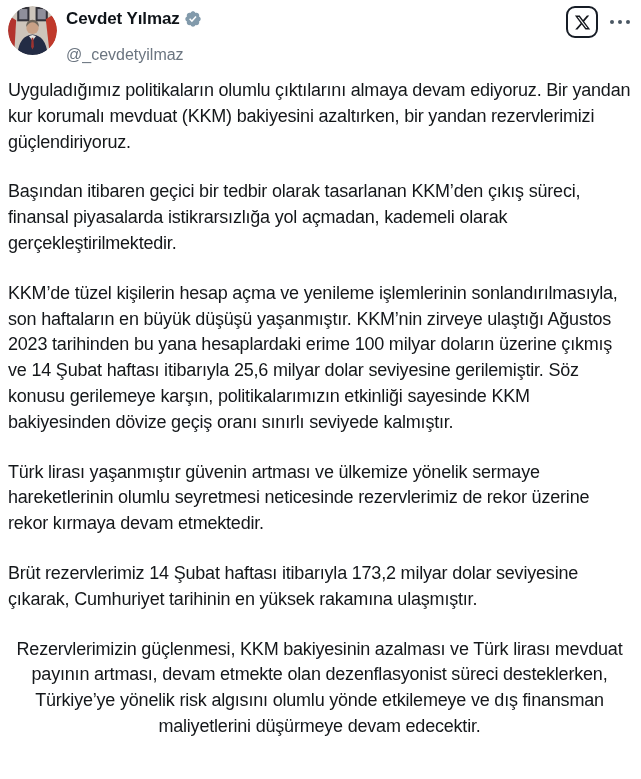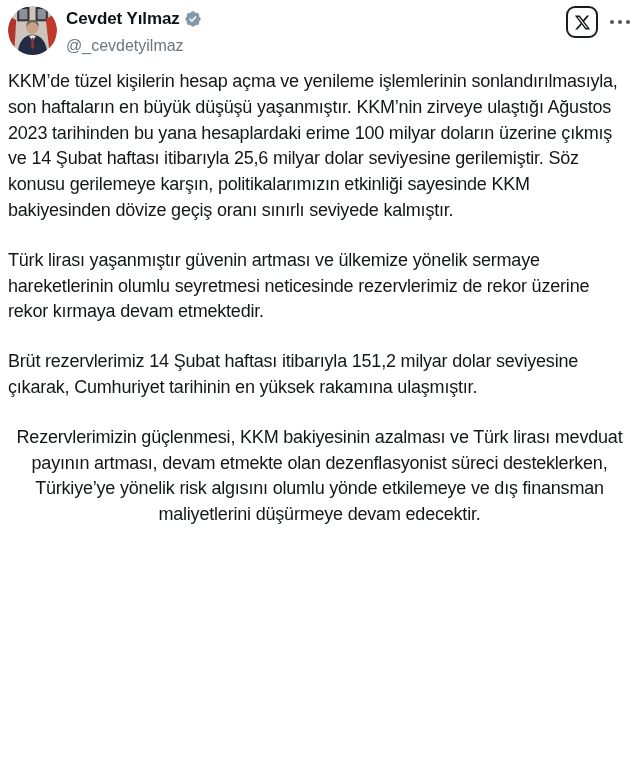--- a/index.html
+++ b/index.html
@@ -48,21 +48,21 @@
     color: #0f1419;
     letter-spacing: -0.1px;
     cursor: pointer;
   }
   .badge { display: inline-flex; }
   .badge svg { width: 18px; height: 18px; display: block; }
   .author-handle {
     font-size: 16px;
     line-height: 19px;
     color: #6b7580;
-    margin-top: 7px;
+    margin-top: 16px;
     cursor: pointer;
   }
   .controls {
     position: absolute;
     top: 6px;
     right: 10px;
     display: flex;
     align-items: center;
     gap: 11px;
   }
@@ -163,19 +163,21 @@
     <div class="more-btn">
       <span style="display:flex;gap:4px;">
         <span class="dot"></span>
           <span class="dot"></span>
           <span class="dot"></span>
       </span>
     </div>
   </div>
 
   <div class="tweet-body">
+    <p>Uyguladığımız politikaların olumlu çıktılarını almaya devam ediyoruz. Bir yandan kur korumalı mevduat (KKM) bakiyesini azaltırken, bir yandan rezervlerimizi güçlendiriyoruz.</p>
+    <p>Başından itibaren geçici bir tedbir olarak tasarlanan KKM’den çıkış süreci, finansal piyasalarda istikrarsızlığa yol açmadan, kademeli olarak gerçekleştirilmektedir.</p>
     <p>KKM’de tüzel kişilerin hesap açma ve yenileme işlemlerinin sonlandırılmasıyla, son haftaların en büyük düşüşü yaşanmıştır. KKM’nin zirveye ulaştığı Ağustos 2023 tarihinden bu yana hesaplardaki erime 100 milyar doların üzerine çıkmış ve 14 Şubat haftası itibarıyla 25,6 milyar dolar seviyesine gerilemiştir. Söz konusu gerilemeye karşın, politikalarımızın etkinliği sayesinde KKM bakiyesinden dövize geçiş oranı sınırlı seviyede kalmıştır.</p>
     <p>Türk lirası yaşanmıştır güvenin artması ve ülkemize yönelik sermaye hareketlerinin olumlu seyretmesi neticesinde rezervlerimiz de rekor üzerine rekor kırmaya devam etmektedir.</p>
-    <p>Brüt rezervlerimiz 14 Şubat haftası itibarıyla 151,2 milyar dolar seviyesine çıkarak, Cumhuriyet tarihinin en yüksek rakamına ulaşmıştır.</p>
+    <p>Brüt rezervlerimiz 14 Şubat haftası itibarıyla 173,2 milyar dolar seviyesine çıkarak, Cumhuriyet tarihinin en yüksek rakamına ulaşmıştır.</p>
     <p>Rezervlerimizin güçlenmesi, KKM bakiyesinin azalması ve Türk lirası mevduat payının artması, devam etmekte olan dezenflasyonist süreci desteklerken, Türkiye’ye yönelik risk algısını olumlu yönde etkilemeye ve dış finansman maliyetlerini düşürmeye devam edecektir.</p>
   </div>
 
 </div>
 
 </body></html>

